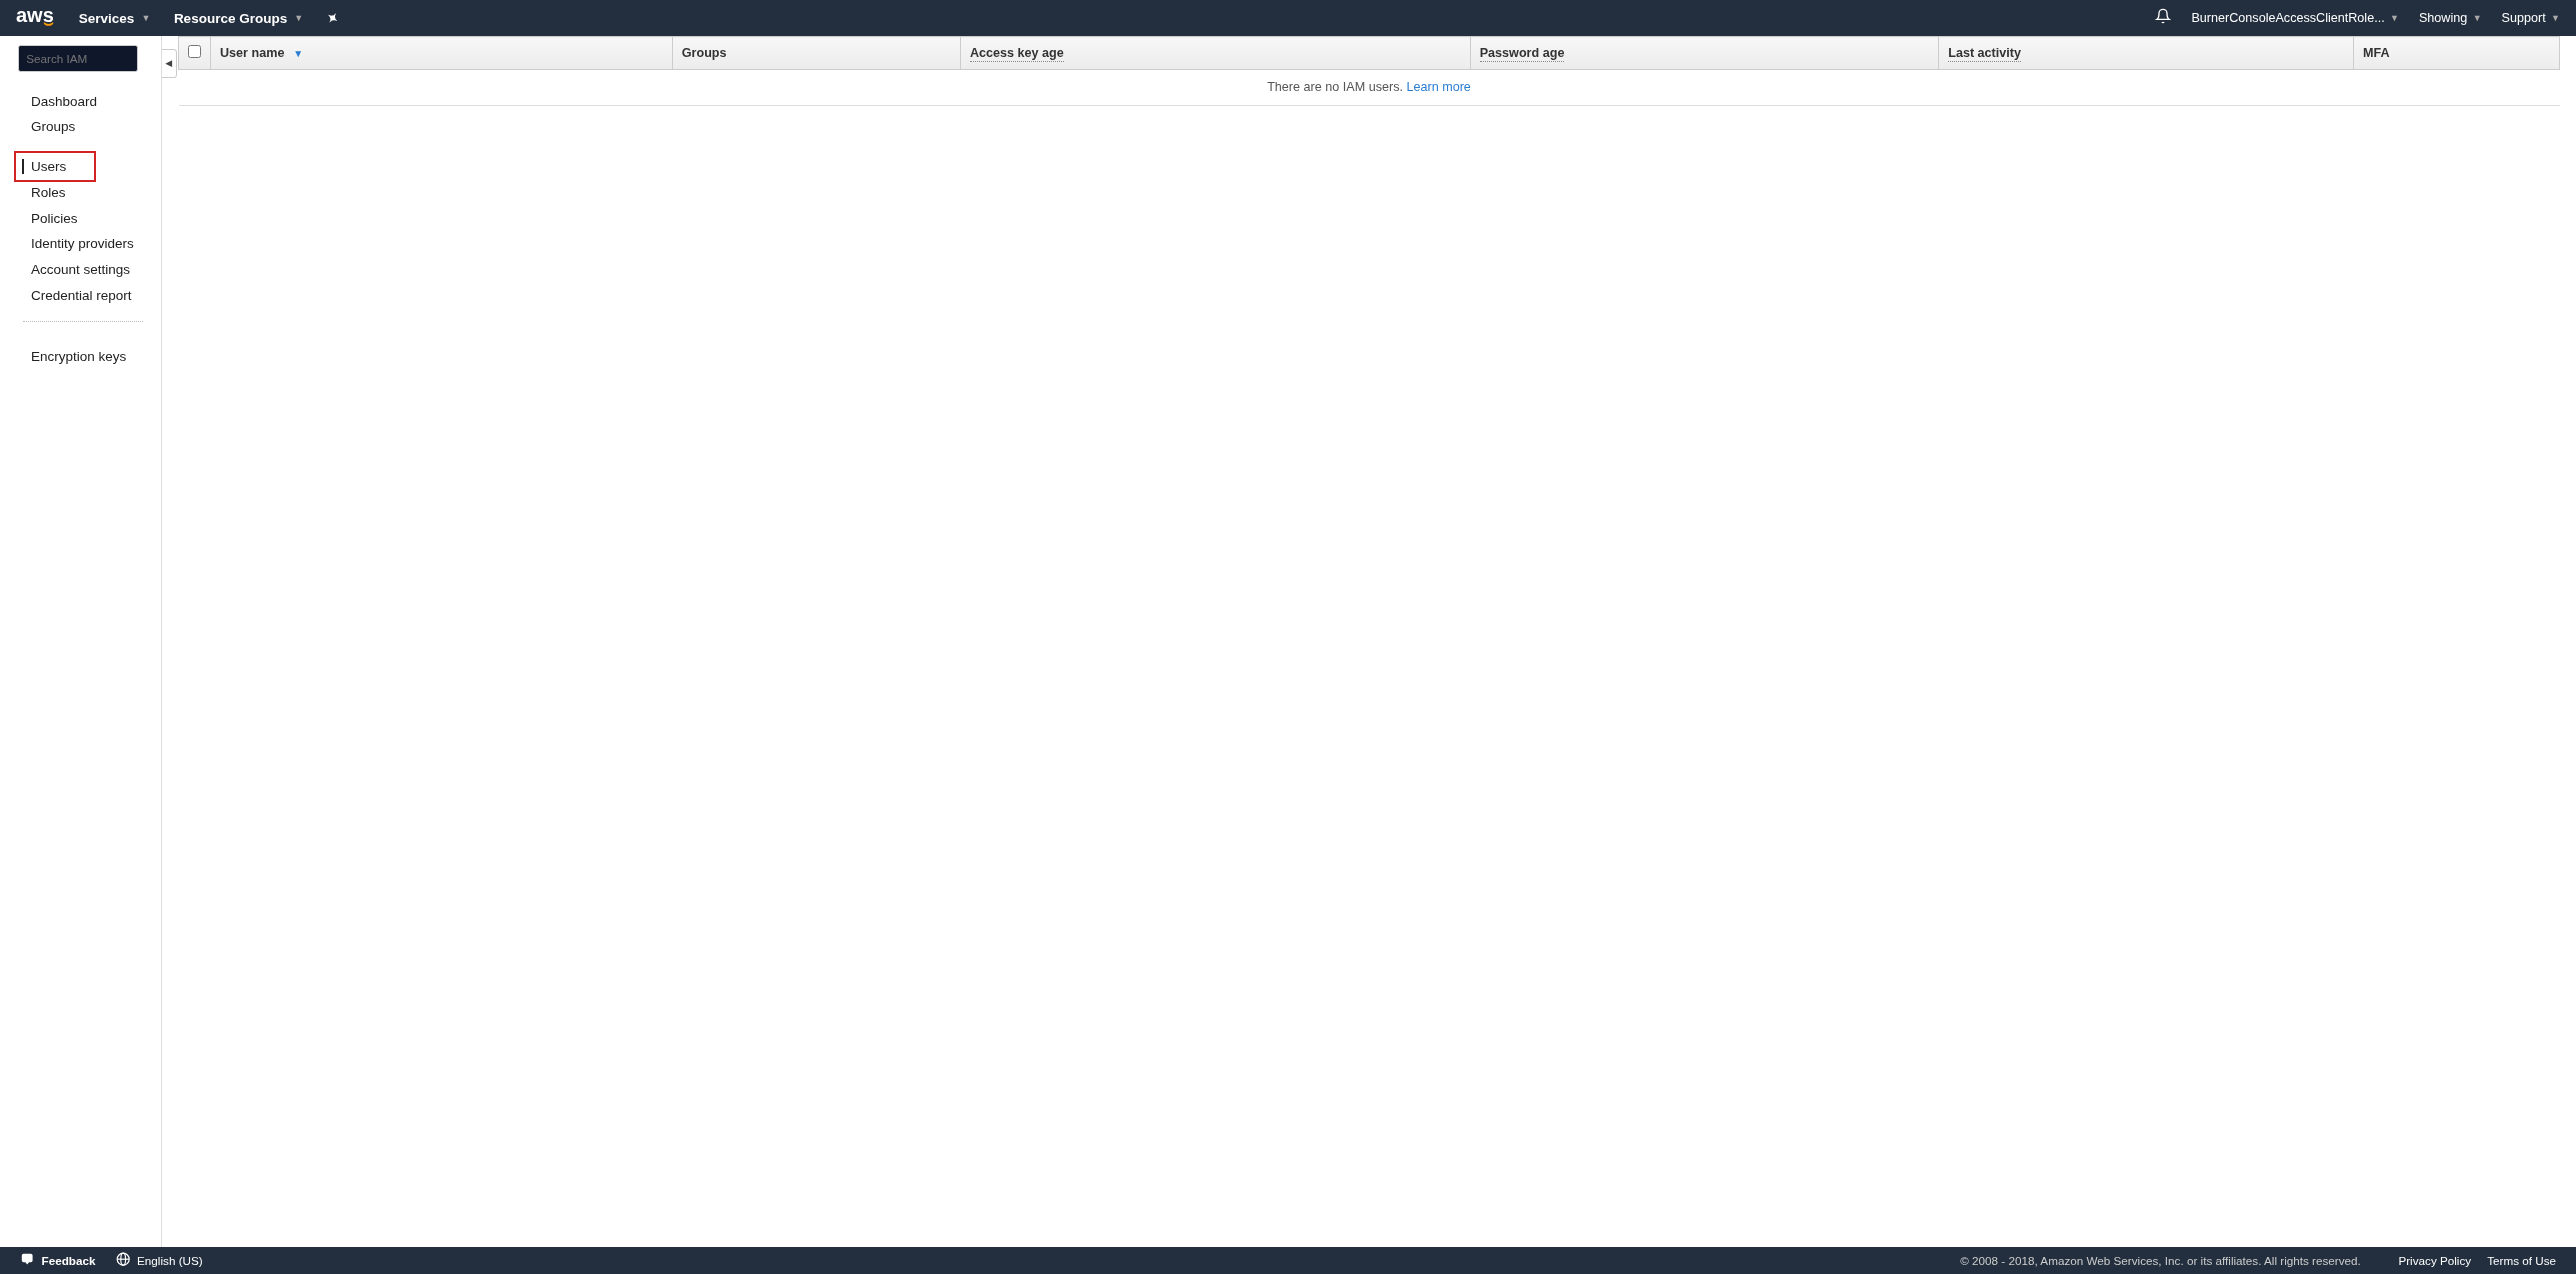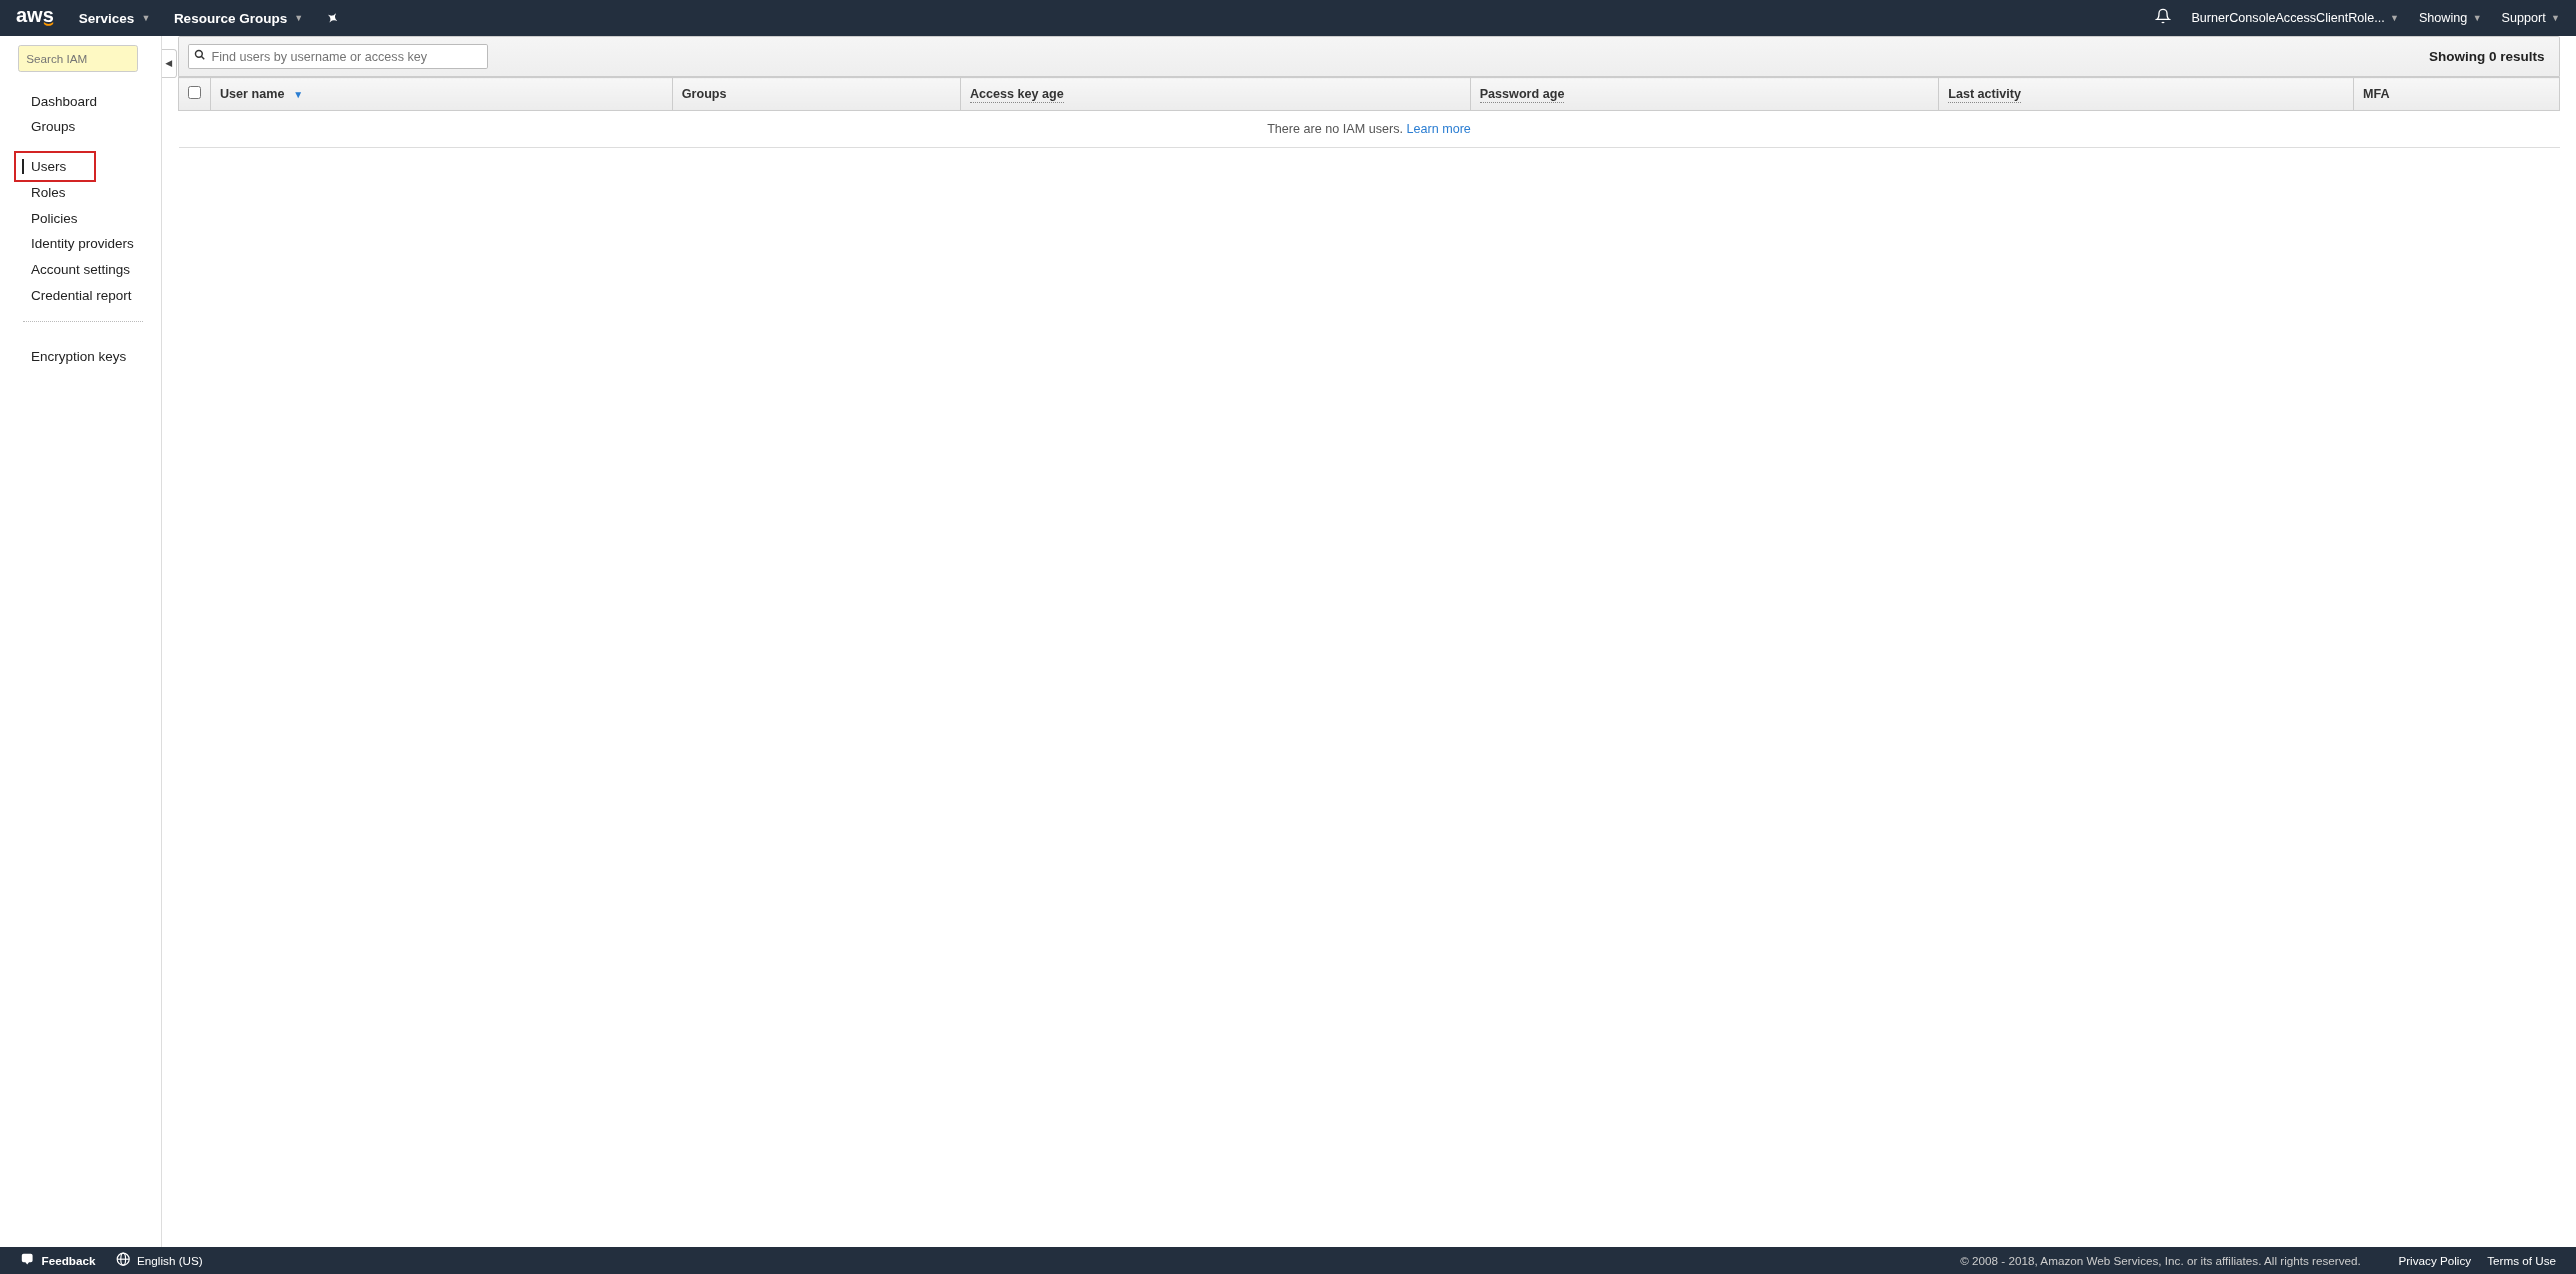--- a/index.html
+++ b/index.html
@@ -14,21 +14,21 @@
   .topnav .pin { font-size: 13.5px; transform: rotate(35deg); display:inline-block;}
   .topnav .spacer { flex: 1; }
   .topnav .right-item { font-size: 12.6px; margin-left: 20px; display: inline-flex; align-items: center; cursor:pointer; }
   .topnav .right-item .caret { margin-left:5.4px; color:#aaa; font-size:9px;}
   .topnav .bell { font-size:16px; }
 
   
   .body-wrap { flex: 1; display: flex; overflow: hidden; }
   .sidebar { width: 162px; padding: 9px 0 0 0; border-right: 0.9px solid #ddd; display:flex; flex-direction:column; }
   .sidebar .search-wrap { padding: 0 10.8px 7.2px 18px; }
-  .sidebar .search { width: 120px; height: 27px; border:0.9px solid #ccc; border-radius:2.7px; padding:0 7.2px; font-size:11.7px; color:#888; background:#fef9c3;}
+  .sidebar .search { width: 120px; height: 27px; border:0.9px solid #ccc; border-radius:2.7px; padding:0 7.2px; font-size:11.7px; color:#888; background:#0f172a;}
   .sidebar ul { list-style:none; margin-top:9px; }
   .sidebar li { padding: 5.4px 10.8px 5.4px 31px; font-size:13.5px; color:#222; cursor:pointer; position:relative;}
   .sidebar li.active { font-weight:normal; }
   .sidebar li.active::before { content:""; position:absolute; left:21.6px; top:5.4px; bottom:5.4px; width:2.7px; background:#222;}
   .sidebar .highlight-box { border: 2.7px solid #d32424; position:absolute; left:14.4px; right:65px; top:-2.7px; bottom:-2.7px; pointer-events:none;}
   .sidebar .divider { margin: 12.6px 18px 12.6px 23.4px; border-top: 0.9px dotted #bbb; }
 
   .collapse-tab { position:absolute; left: -0.9px; top: 12.6px; width: 16px; height: 29px; background: #fff; border:0.9px solid #ccc; border-left:none; border-radius: 0 3.6px 3.6px 0; display:flex; align-items:center; justify-content:center; font-size:9px; color:#444; cursor:pointer;}
 
   .main { flex:1; position: relative; padding: 0 16px 0 16px; overflow:auto;}
@@ -131,33 +131,20 @@
       <li><span>Encryption keys</span></li>
     </ul>
   </div>
 
   <div class="main">
     <div class="collapse-tab">
       <span>◀</span>
     </div>
 
 
-    <div class="filter-bar">
-      <div class="search-users">
-        <span class="mag">
-          <svg width="11.7" height="11.7" viewBox="0 0 24 24" fill="none" stroke="#333" stroke-width="3">
-              <circle cx="10" cy="10" r="7"></circle>
-              <line x1="21" y1="21" x2="15" y2="15"></line>
-            </svg>
-        </span>
-        <input placeholder="Find users by username or access key" style="">
-      </div>
-      <div class="spacer"></div>
-      <div class="results-text">Showing 0 results</div>
-    </div>
 
     <table class="users">
       <thead>
         <tr>
           <th class="chk">
             <input type="checkbox" style="">
           </th>
           <th>
             <span>User name</span>
             <span class="sort-caret">▼</span>

